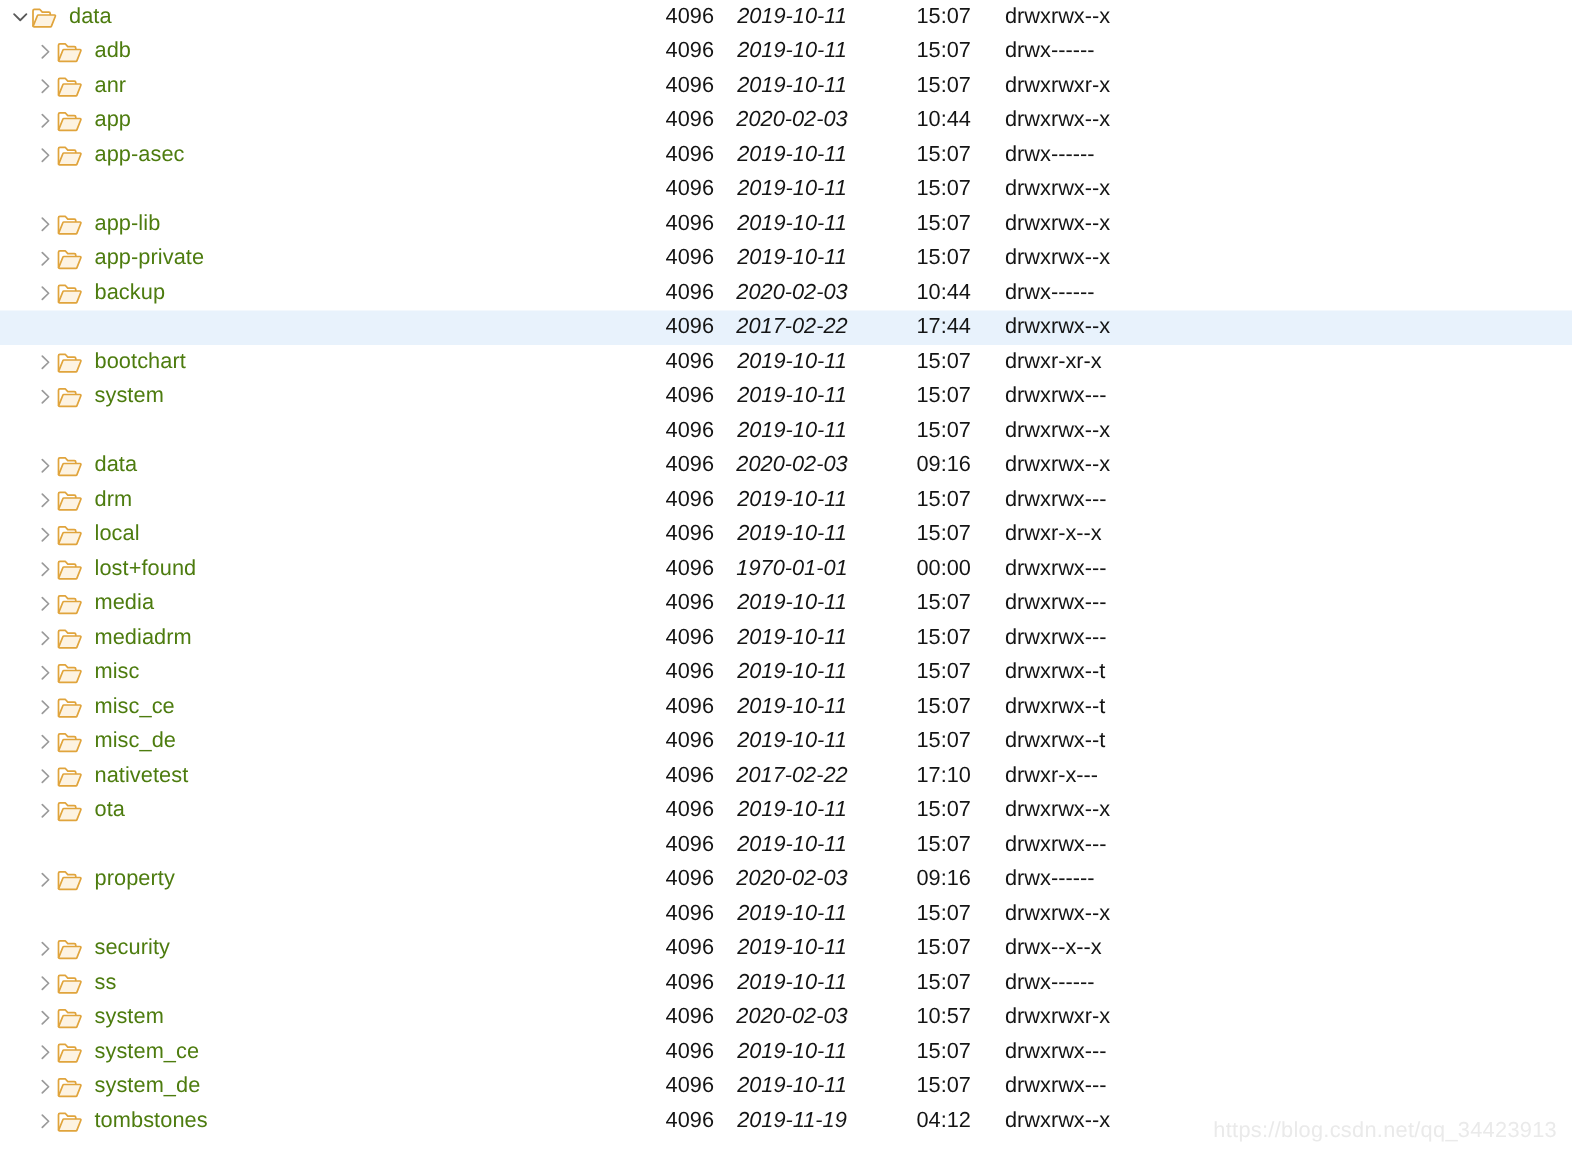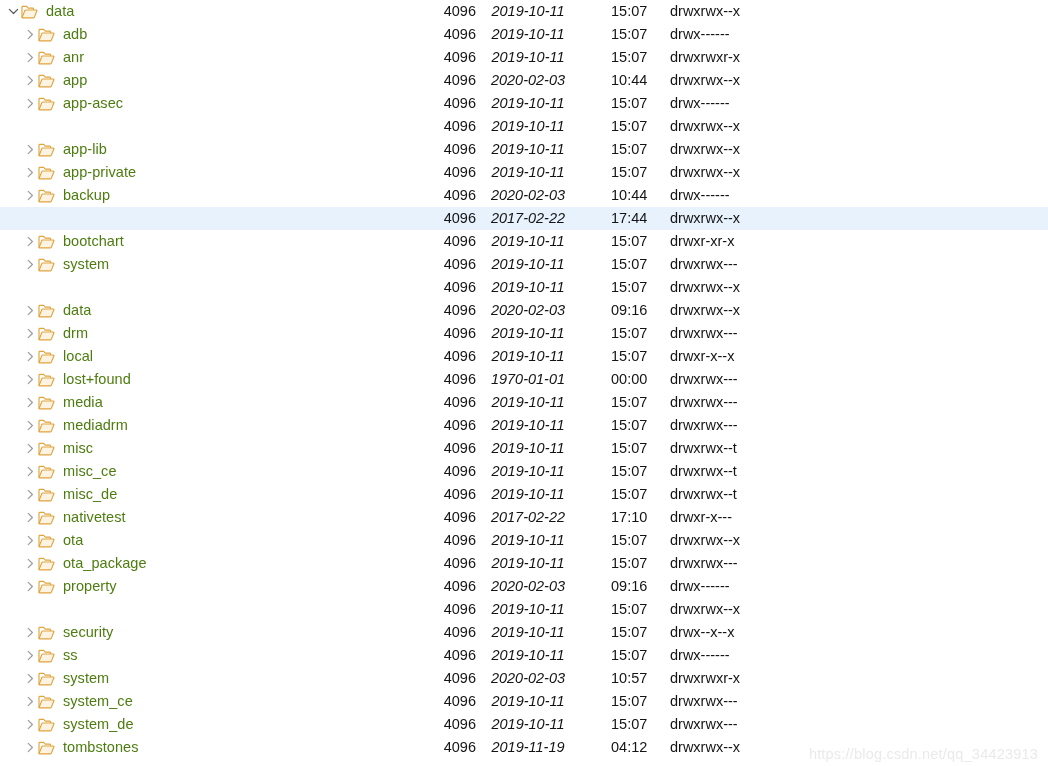--- a/index.html
+++ b/index.html
@@ -579,35 +579,20 @@
           </svg>
         </span>
         <span class="name-label">ota</span>
       </div>
       <div class="meta col-size">4096</div>
       <div class="meta col-date">2019-10-11</div>
       <div class="meta col-time">15:07</div>
       <div class="meta col-perm">drwxrwx--x</div>
     </div>
     <div class="row">
-      <div class="name-cell">
-        <span class="indent d1"></span>
-        <span class="twisty">
-          <svg width="9" height="11" viewBox="0 0 9 11">
-            <path d="M2.2 1.4 L6.4 5.5 L2.2 9.6" fill="none" stroke="#9a9a9a" stroke-width="1.15" stroke-linecap="round" stroke-linejoin="round"></path>
-          </svg>
-        </span>
-        <span class="folder-icon">
-          <svg width="17" height="14" viewBox="0 0 17 14">
-            <path d="M1 12.2 L1 2.2 A0.9 0.9 0 0 1 1.9 1.3 L5.6 1.3 L7.2 3.1 L11.6 3.1 A0.9 0.9 0 0 1 12.5 4.0 L12.5 5.2" fill="none" stroke="#e0a43c" stroke-width="1.15" stroke-linejoin="round" stroke-linecap="round"></path>
-            <path d="M1.1 12.4 L3.9 5.5 A0.8 0.8 0 0 1 4.6 5.0 L15.4 5.0 A0.55 0.55 0 0 1 15.9 5.8 L13.3 12.4 A0.8 0.8 0 0 1 12.6 12.9 L1.7 12.9 A0.55 0.55 0 0 1 1.1 12.4 Z" fill="#fdf3e2" stroke="#e0a43c" stroke-width="1.15" stroke-linejoin="round" stroke-linecap="round"></path>
-          </svg>
-        </span>
-        <span class="name-label">ota_package</span>
-      </div>
       <div class="meta col-size">4096</div>
       <div class="meta col-date">2019-10-11</div>
       <div class="meta col-time">15:07</div>
       <div class="meta col-perm">drwxrwx---</div>
     </div>
     <div class="row">
       <div class="name-cell">
         <span class="indent d1"></span>
         <span class="twisty">
           <svg width="9" height="11" viewBox="0 0 9 11">

